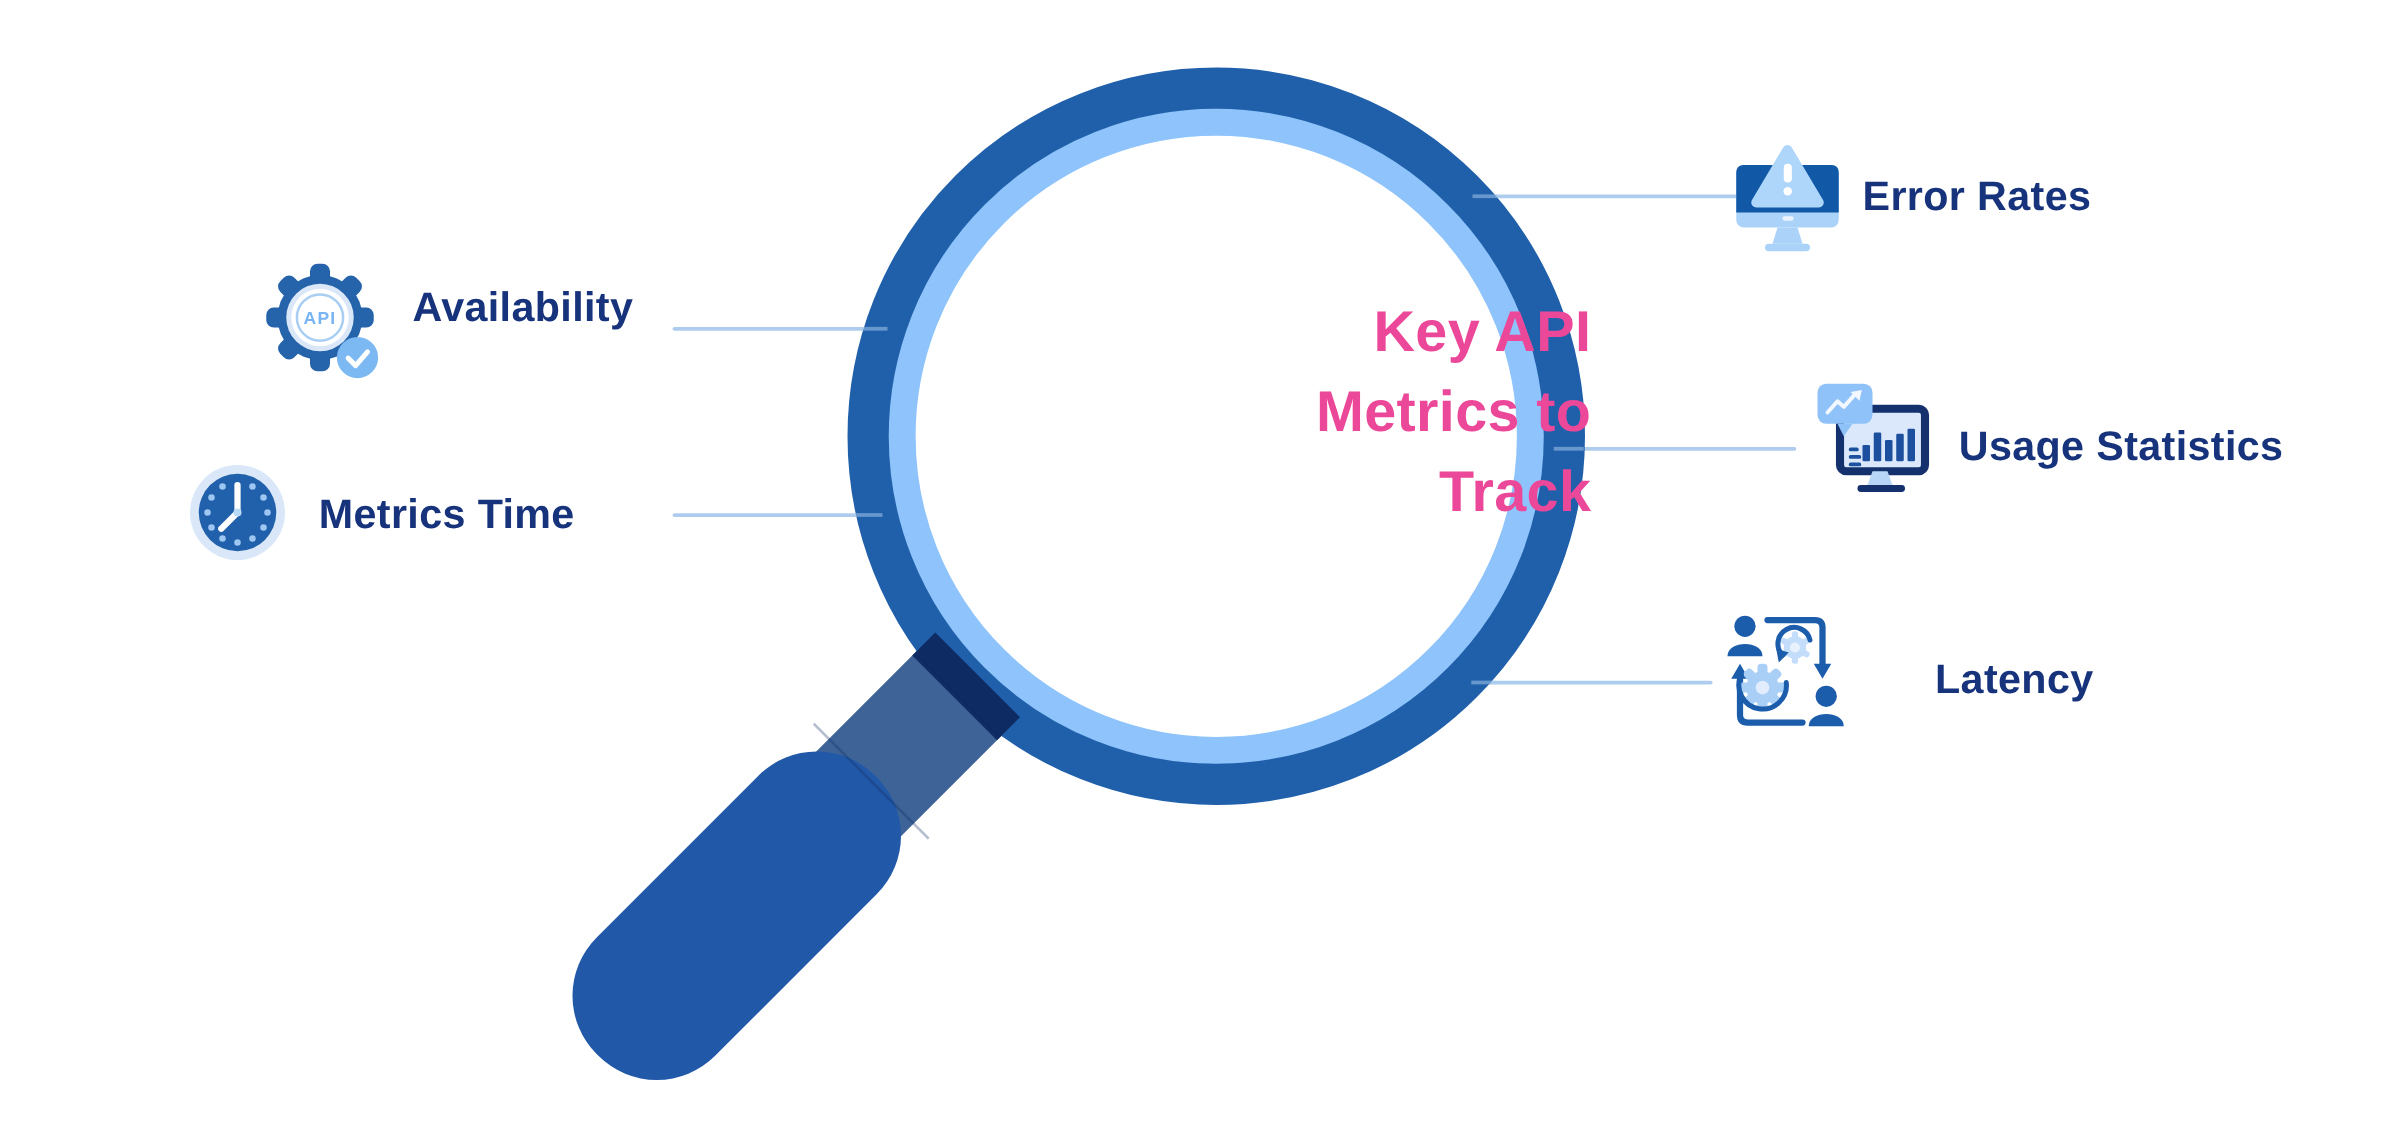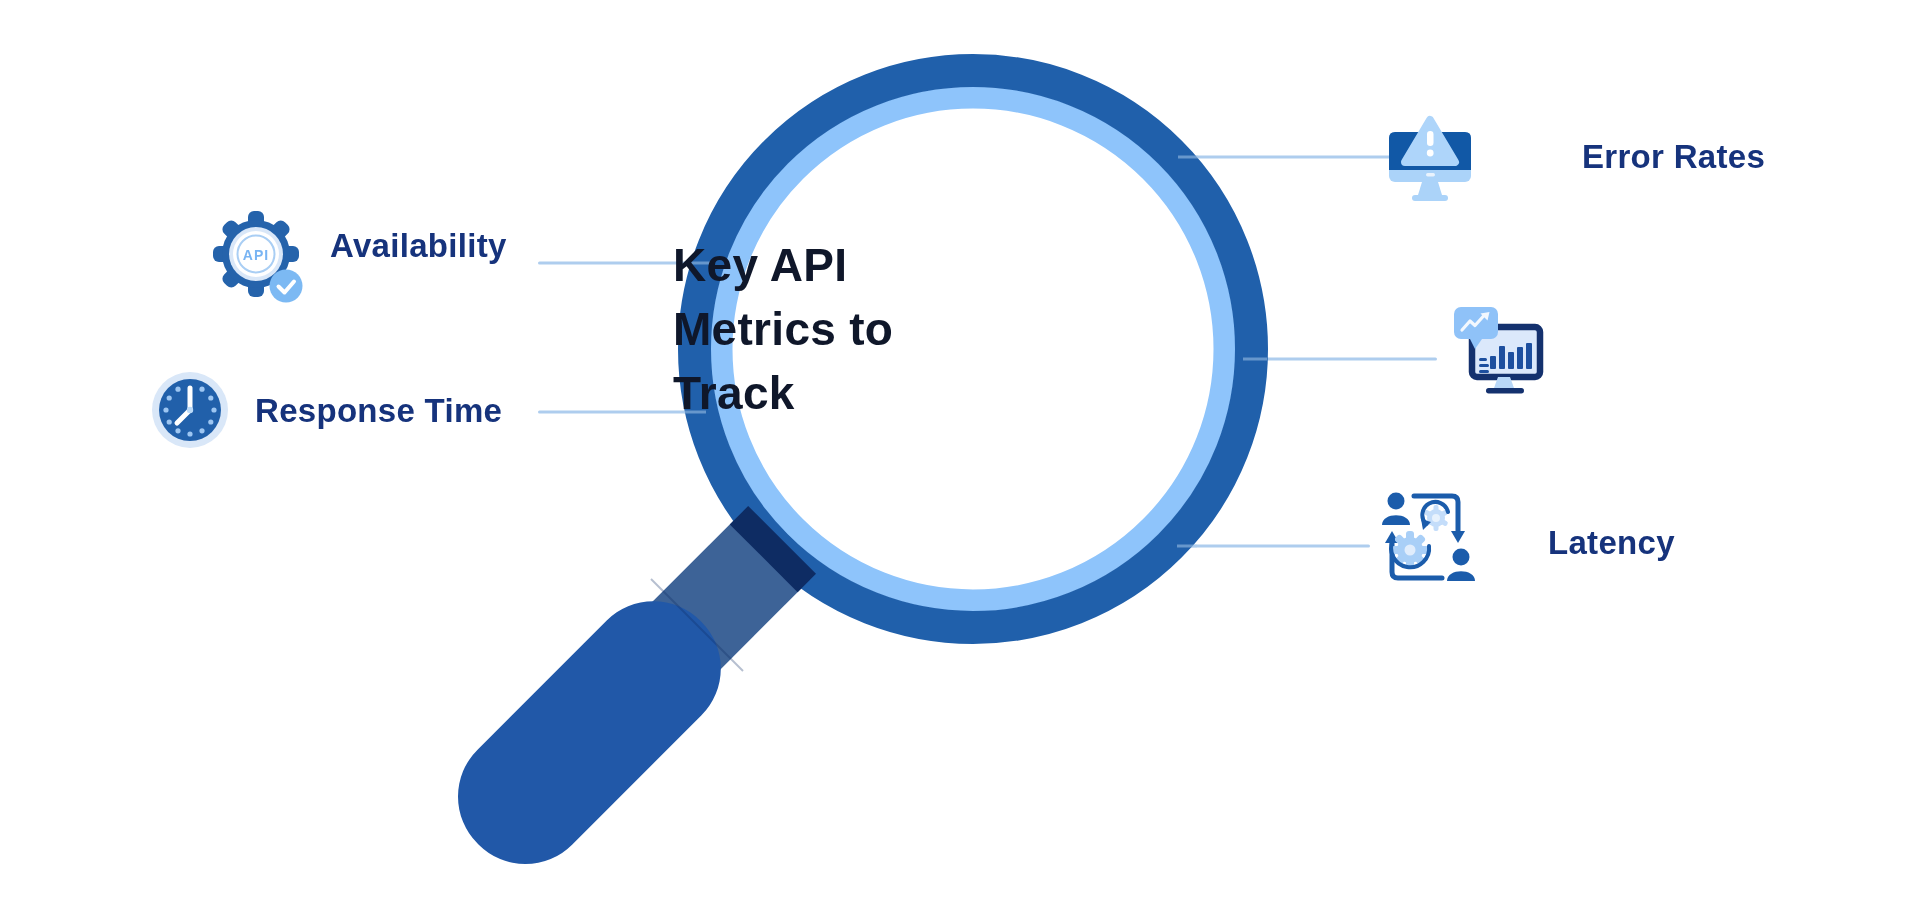--- a/index.html
+++ b/index.html
@@ -17,25 +17,25 @@
     font-weight:700;
     font-size:33px;
     line-height:44px;
     color:#16337C;
     letter-spacing:.3px;
     white-space:nowrap;
   }
   #title{
     position:absolute;
     left:673px;top:233px;width:600px;
-    text-align:left;
+    text-align:right;
     font-weight:700;
     font-size:46px;
     line-height:64px;
-    color:#0f172a;
+    color:#ec4899;
     letter-spacing:.3px;
   }
   #title span{display:block;}
 </style>
 </head>
 <body>
 
 <div id="canvas">
 
   <svg class="layer" width="1920" height="903" viewBox="0 0 1920 903" aria-hidden="true">
@@ -110,53 +110,54 @@
       <circle cx="28" cy="60.8" r="2.6"></circle>
         <circle cx="19.2" cy="52" r="2.6"></circle>
       <circle cx="16" cy="40" r="2.6"></circle>
         <circle cx="19.2" cy="28" r="2.6"></circle>
       <circle cx="28" cy="19.2" r="2.6"></circle>
     </g>
     <line x1="40" y1="40" x2="40" y2="18" stroke="#FFFFFF" stroke-width="5" stroke-linecap="round"></line>
     <line x1="40" y1="40" x2="27" y2="53" stroke="#FFFFFF" stroke-width="5" stroke-linecap="round"></line>
     <circle cx="40" cy="40" r="3.2" fill="#BBDAF8"></circle>
   </svg>
-  <div class="metric-label" style="left:255px;top:389px">Response Time</div>
+  <div class="metric-label" style="left:255px;top:389px">Metrics Time</div>
 
   <svg class="icon" style="left:1385px;top:112px" width="90" height="95" viewBox="0 0 90 95">
     <rect x="4" y="20" width="82" height="50" rx="6" fill="#ABD3F9"></rect>
     <path d="M4,26 Q4,20 10,20 H80 Q86,20 86,26 V58 H4 Z" fill="#1158A6"></path>
     <rect x="41" y="61" width="9" height="3.5" rx="1.7" fill="#EAF3FD"></rect>
     <path d="M37,70 L53,70 L57,83 L33,83 Z" fill="#ABD3F9"></path>
     <rect x="27" y="83" width="36" height="6" rx="3" fill="#ABD3F9"></rect>
     <polygon points="45,8 70,50 20,50" fill="#AED5FA" stroke="#AED5FA" stroke-width="8" stroke-linejoin="round"></polygon>
     <rect x="42" y="19" width="6.5" height="15" rx="3.2" fill="#FFFFFF"></rect>
     <circle cx="45.2" cy="41" r="3.4" fill="#FFFFFF"></circle>
   </svg>
-  <div class="metric-label" style="left:1582px;top:135px">Error Rates</div>
+  <div class="metric-label" style="left:1490px;top:135px">Error Rates</div>
 
   <svg class="icon" style="left:1448px;top:303px" width="110" height="92" viewBox="0 0 110 92">
     <rect x="24" y="24" width="68" height="50" rx="5" fill="#DBE8FB" stroke="#14316E" stroke-width="6.5"></rect>
     <g fill="#1D4F9F">
       <rect x="42" y="53" width="6" height="13" rx="1"></rect>
       <rect x="51" y="43" width="6" height="23" rx="1"></rect>
       <rect x="60" y="49" width="6" height="17" rx="1"></rect>
       <rect x="69" y="44" width="6" height="22" rx="1"></rect>
       <rect x="78" y="40" width="6" height="26" rx="1"></rect>
       <rect x="31" y="55" width="8" height="3" rx="1.5"></rect>
       <rect x="31" y="61" width="10" height="3" rx="1.5"></rect>
       <rect x="31" y="67" width="10" height="3" rx="1.5"></rect>
     </g>
     <rect x="6" y="4" width="44" height="32" rx="7" fill="#8FC2F8"></rect>
     <polygon points="22,36 34,36 27,46" fill="#8FC2F8"></polygon>
     <polyline points="14,27 22,18 27,22.5 36,12.5" fill="none" stroke="#F3F8FE" stroke-width="3.2" stroke-linecap="round" stroke-linejoin="round"></polyline>
     <polygon points="32.5,10.5 41.5,9 39.5,17.5" fill="#F3F8FE"></polygon>
     <path d="M50,74 L62,74 L66,85 L46,85 Z" fill="#B8D7F8"></path>
     <rect x="38" y="85" width="38" height="5.5" rx="2.7" fill="#14316E"></rect>
   </svg>
+  <div class="metric-label" style="left:1567px;top:335px">Usage Statistics</div>
 
   <svg class="icon" style="left:1376px;top:488px" width="104" height="96" viewBox="0 0 104 96">
     <g fill="#1B5CAB">
       <circle cx="20" cy="13" r="8.5"></circle>
       <path d="M6,37 C6,24 34,24 34,37 Z"></path>
     </g>
     <g fill="#1B5CAB">
       <circle cx="85" cy="69" r="8.5"></circle>
       <path d="M71,93 C71,80 99,80 99,93 Z"></path>
     </g>

